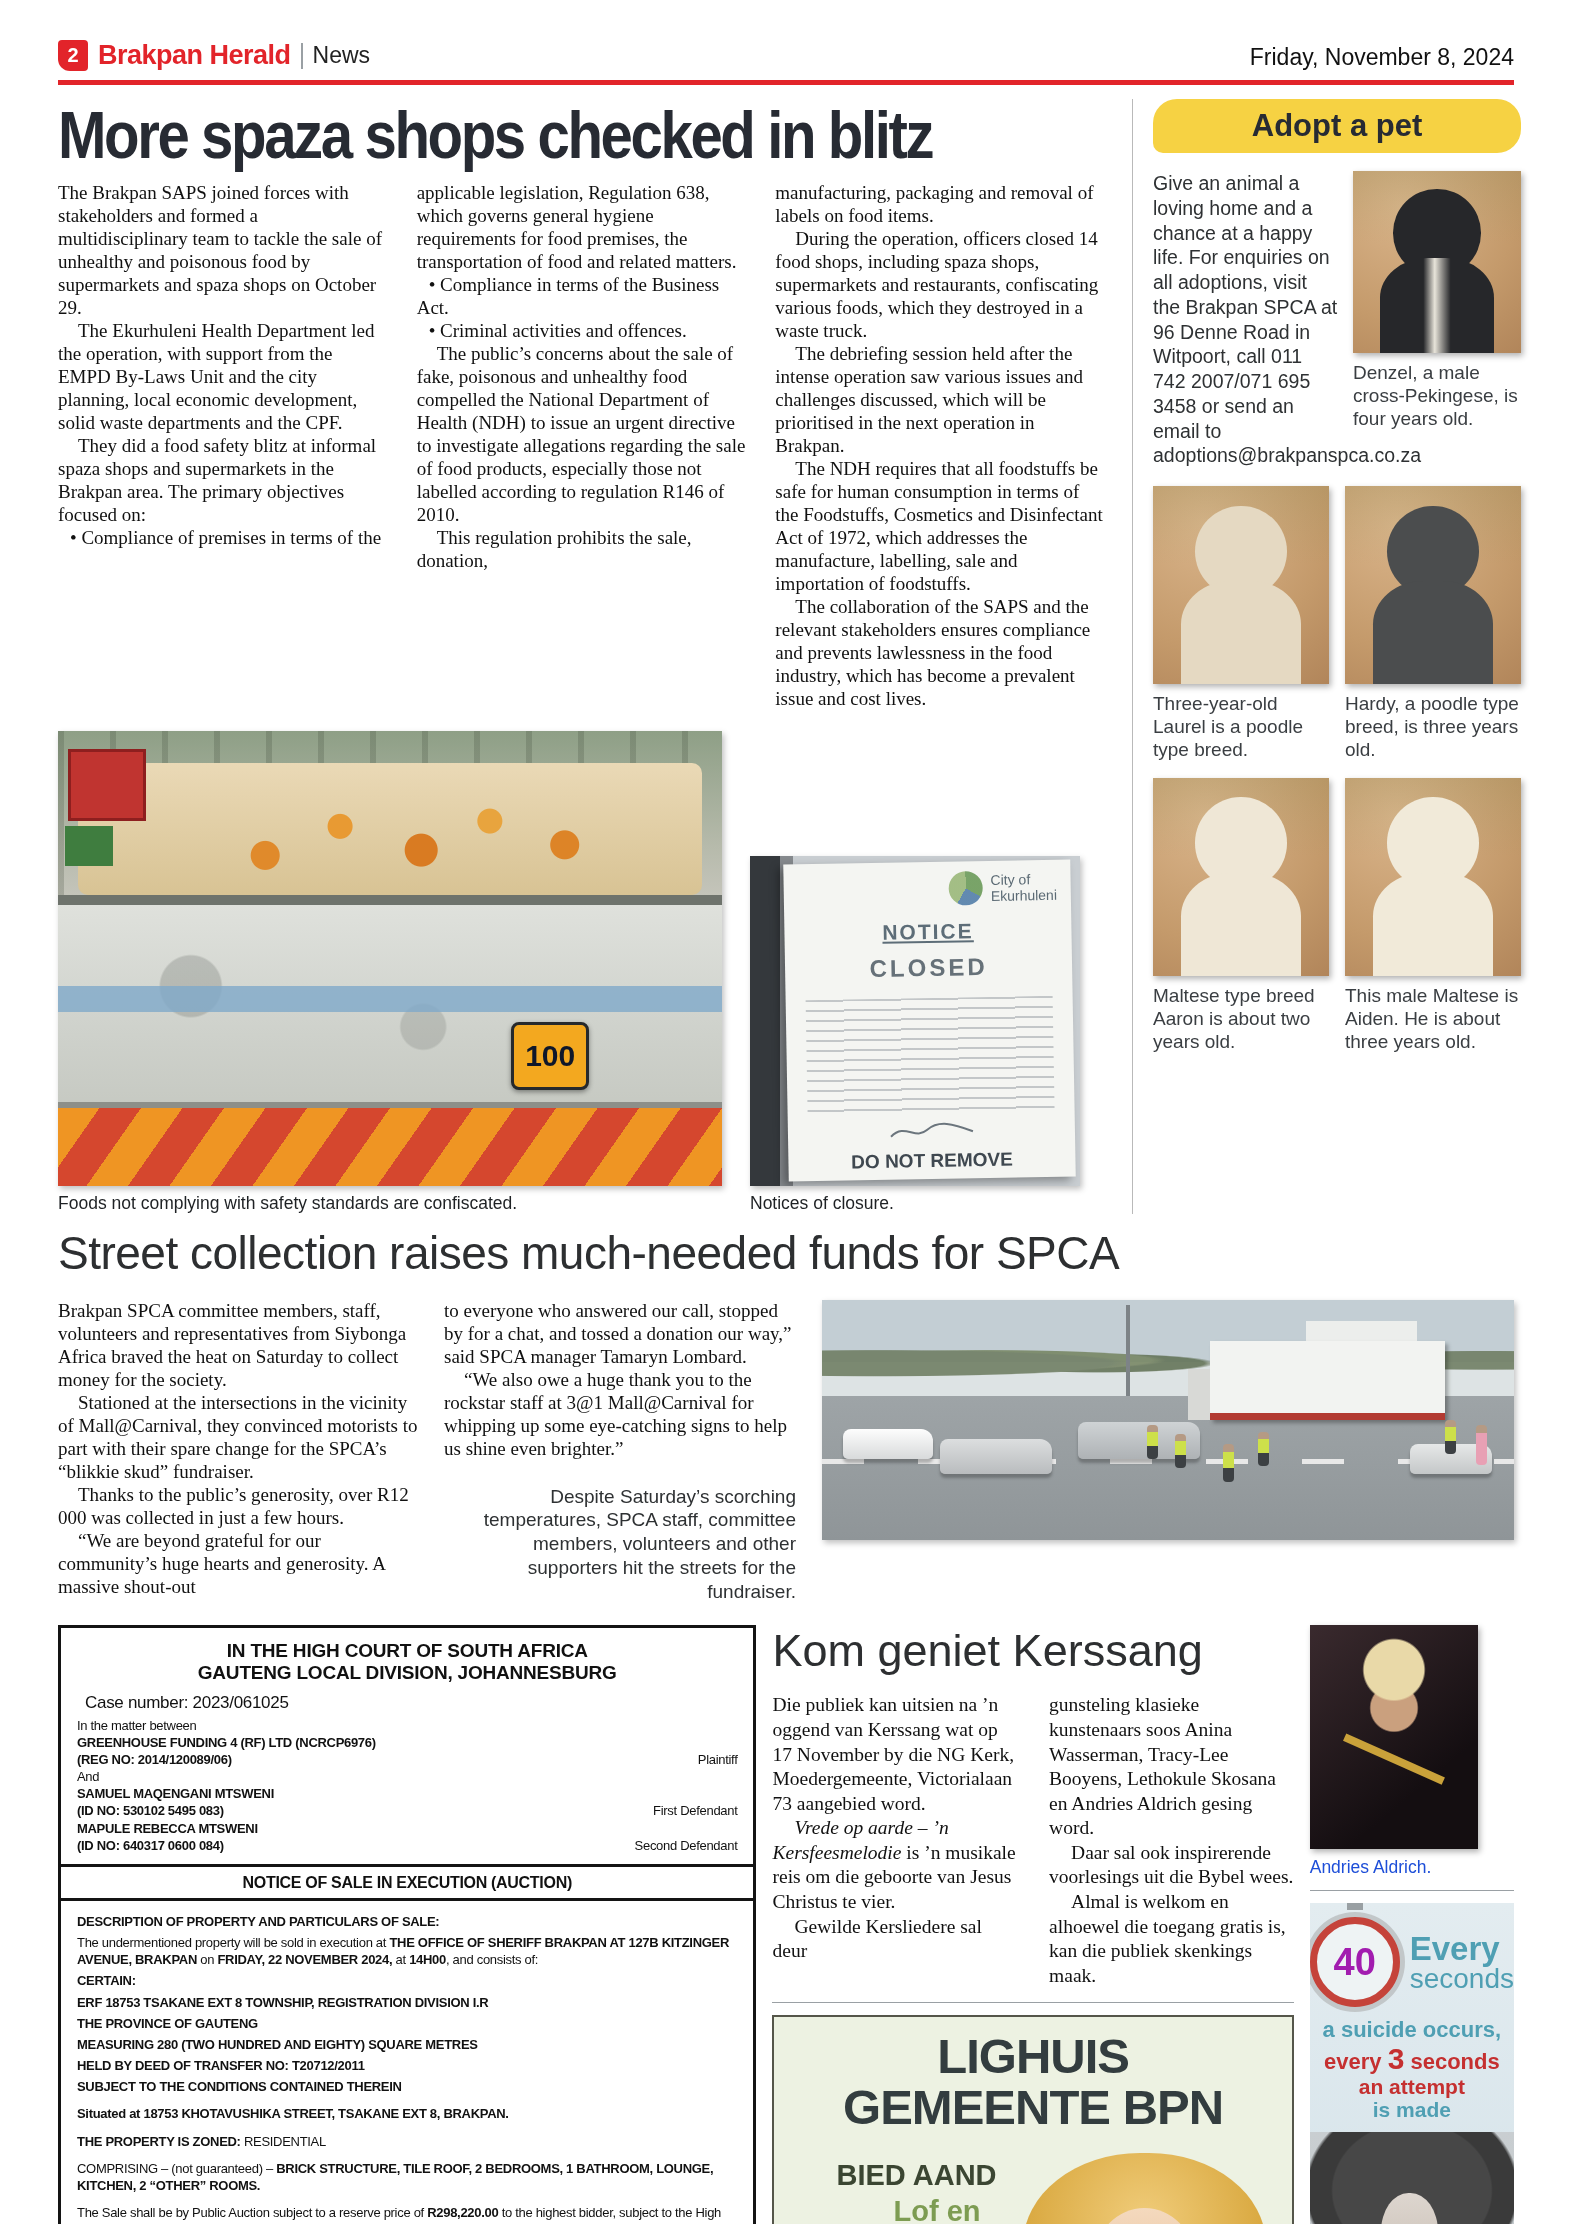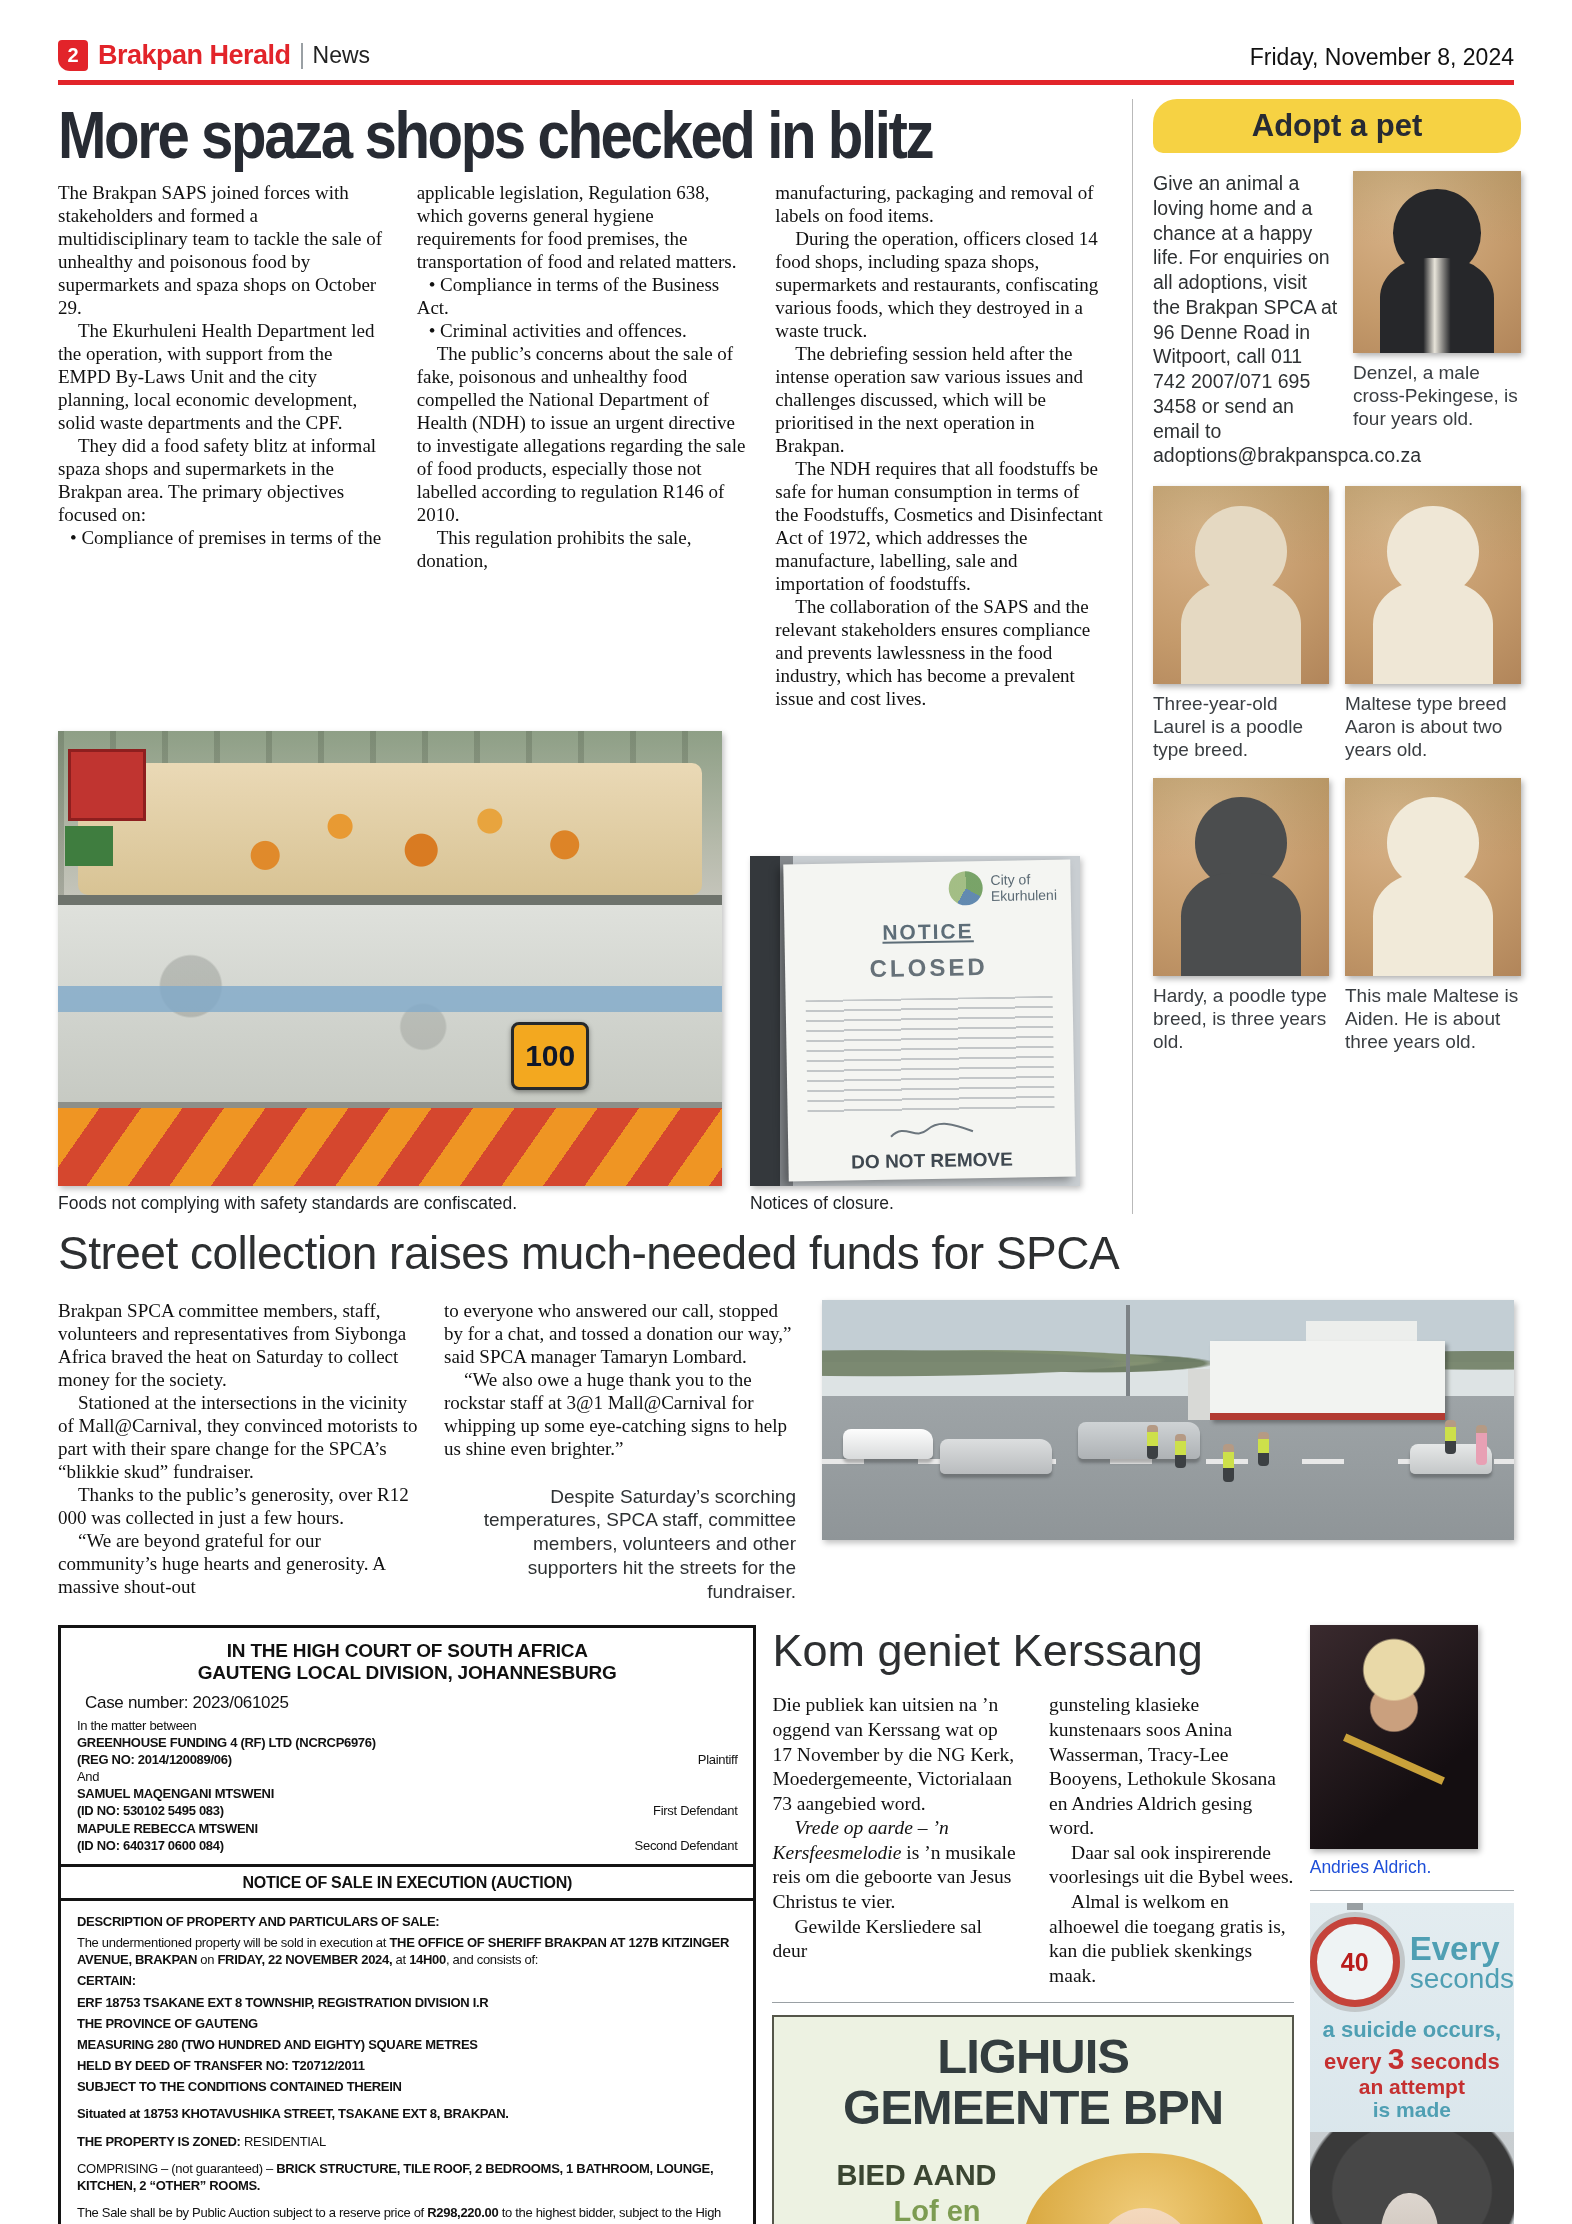--- a/index.html
+++ b/index.html
@@ -166,21 +166,21 @@
       linear-gradient(140deg,#3a2a2e,#140e11 70%);}
   .andries-photo:after{content:"";position:absolute;left:18%;top:58%;width:64%;height:8px;background:#caa23a;transform:rotate(24deg);}
   .andries-caption{font-family:"Liberation Sans",sans-serif;font-size:17.5px;color:#1d4ed8;margin-top:8px;}
   .suicide{margin-top:12px;border-top:1px solid #9aa0a4;padding-top:12px;}
   .suicide-box{height:545px;background:linear-gradient(#e3ecf0,#cfdfe7);overflow:hidden;
     font-family:"Liberation Sans",sans-serif;text-align:center;}
   .su-top{display:flex;align-items:center;justify-content:center;gap:10px;margin-top:14px;}
   .watch{width:76px;height:76px;border:7px solid #c5433a;border-radius:50%;box-shadow:0 0 0 5px #c2c7c9;
     position:relative;display:flex;align-items:center;justify-content:center;background:#eef3f4;flex:0 0 auto;}
   .watch:before{content:"";position:absolute;top:-24px;left:50%;transform:translateX(-50%);width:16px;height:10px;background:#9aa0a3;}
-  .watch-num{font-weight:bold;font-size:25px;color:#b91c1c;}
+  .watch-num{font-weight:bold;font-size:38px;color:#a21caf;}
   .su-every{color:#4f9fb3;font-size:33px;font-weight:bold;line-height:1.0;text-align:left;}
   .su-seconds{font-size:28px;font-weight:normal;}
   .su-line1{color:#4f9fb3;font-size:22px;font-weight:bold;margin-top:10px;}
   .su-line2{color:#c53030;font-size:22px;font-weight:bold;line-height:1.05;}
   .su-line2 .big3{font-size:30px;}
   .su-line3{color:#c53030;font-size:21px;font-weight:bold;line-height:1.1;}
   .su-line4{color:#4f9fb3;font-size:21px;font-weight:bold;line-height:1.15;}
   .sad{height:252px;margin-top:10px;position:relative;overflow:hidden;background:linear-gradient(#c9ced1,#bec4c7);}
   .s-hair{position:absolute;left:-12%;top:-8%;width:124%;height:74%;
     background:radial-gradient(ellipse at 50% 42%,#474747 0 44%,#3a3a3a 45% 58%,transparent 60%);}
@@ -275,32 +275,32 @@
     </div>
     <div class="pet-grid">
       <div>
         <div class="pet-photo pp-md laurel">
           <div class="dog-head"></div>
           <div class="dog-body"></div>
         </div>
         <div class="pet-caption">Three-year-old Laurel is a poodle type breed.</div>
       </div>
       <div>
+        <div class="pet-photo pp-md hardy">
+          <div class="dog-head"></div>
+          <div class="dog-body"></div>
+        </div>
+        <div class="pet-caption">Hardy, a poodle type breed, is three years old.</div>
+      </div>
+      <div>
         <div class="pet-photo pp-md aaron">
           <div class="dog-head"></div>
           <div class="dog-body"></div>
         </div>
         <div class="pet-caption">Maltese type breed Aaron is about two years old.</div>
-      </div>
-      <div>
-        <div class="pet-photo pp-md hardy">
-          <div class="dog-head"></div>
-          <div class="dog-body"></div>
-        </div>
-        <div class="pet-caption">Hardy, a poodle type breed, is three years old.</div>
       </div>
       <div>
         <div class="pet-photo pp-md aiden">
           <div class="dog-head"></div>
           <div class="dog-body"></div>
         </div>
         <div class="pet-caption">This male Maltese is Aiden. He is about three years old.</div>
       </div>
     </div>
   </div>

